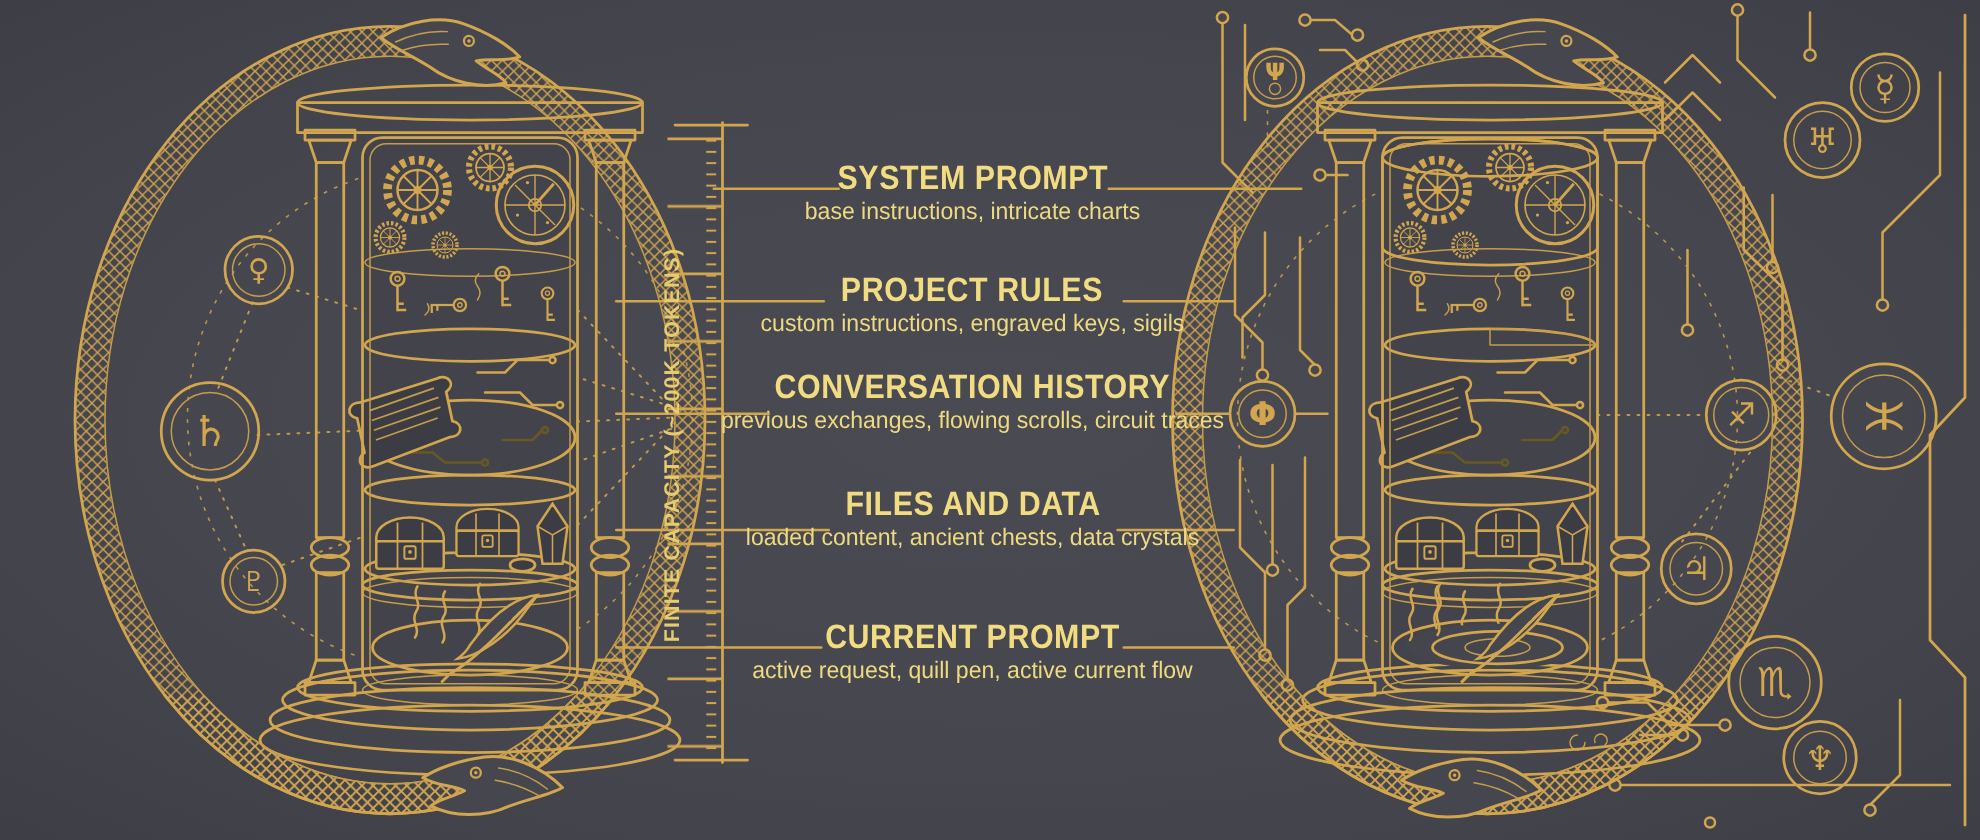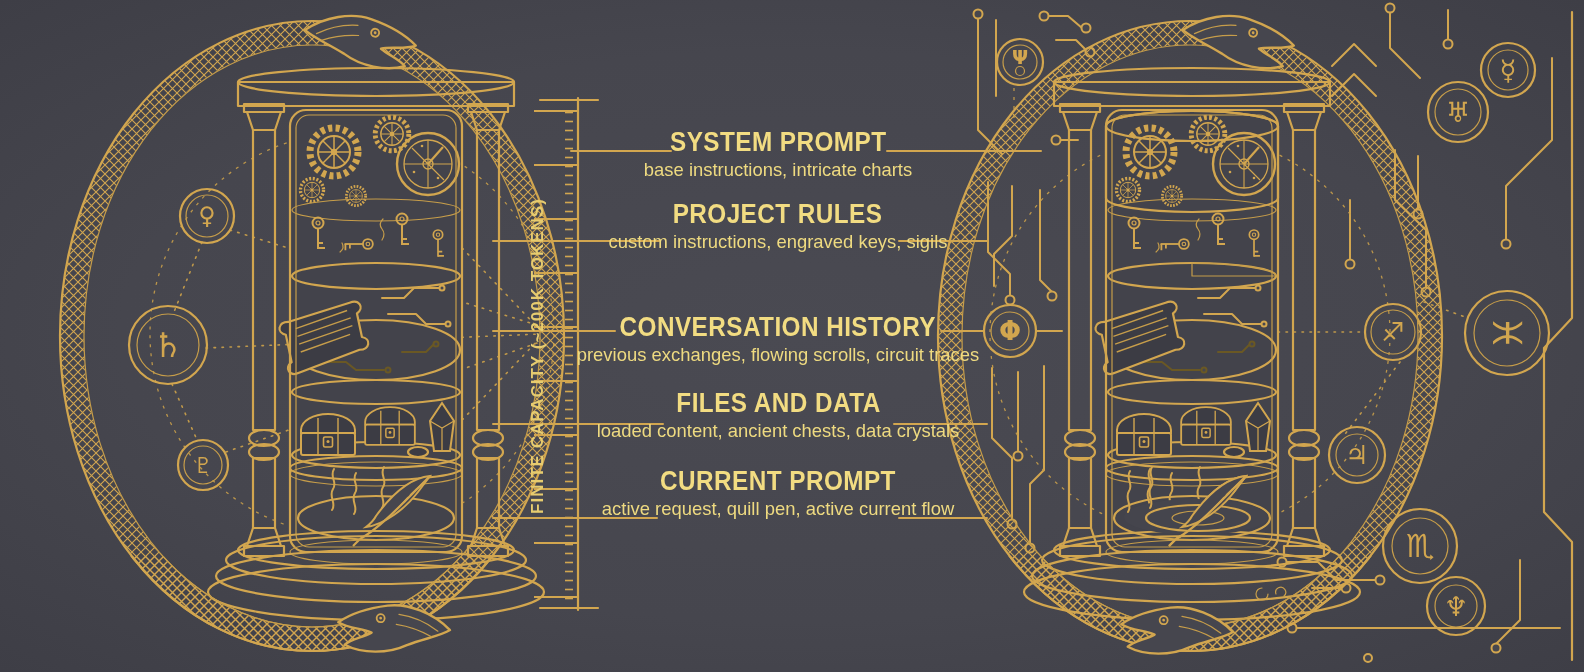--- a/index.html
+++ b/index.html
@@ -370,33 +370,33 @@
       </g>
     <use href="#head" transform="translate(1240,40) rotate(8)"></use>
     <use href="#head" transform="translate(1175,630) scale(-1,1) rotate(-4)"></use>
   </g>
 </svg>
 
 <div class="sec" style="top:127px">
   <span class="t">SYSTEM PROMPT</span>
   <span class="s">base instructions, intricate charts</span>
 </div>
-<div class="sec" style="top:199px">
+<div class="sec" style="top:217px">
   <span class="t">PROJECT RULES</span>
   <span class="s">custom instructions, engraved keys, sigils</span>
 </div>
-<div class="sec" style="top:312px">
+<div class="sec" style="top:294px">
   <span class="t">CONVERSATION HISTORY</span>
   <span class="s">previous exchanges, flowing scrolls, circuit traces</span>
 </div>
 <div class="sec" style="top:388px">
   <span class="t">FILES AND DATA</span>
   <span class="s">loaded content, ancient chests, data crystals</span>
 </div>
-<div class="sec" style="top:466px">
+<div class="sec" style="top:494px">
   <span class="t">CURRENT PROMPT</span>
   <span class="s">active request, quill pen, active current flow</span>
 </div>
 
 <div class="lead" style="left:570px;top:150px;width:102px"></div>
 <div class="lead" style="left:886px;top:150px;width:156px"></div>
 <div class="lead" style="left:492px;top:240px;width:168px"></div>
 <div class="lead" style="left:898px;top:240px;width:90px"></div>
 <div class="lead" style="left:492px;top:330px;width:124px"></div>
 <div class="lead" style="left:940px;top:330px;width:44px"></div>

